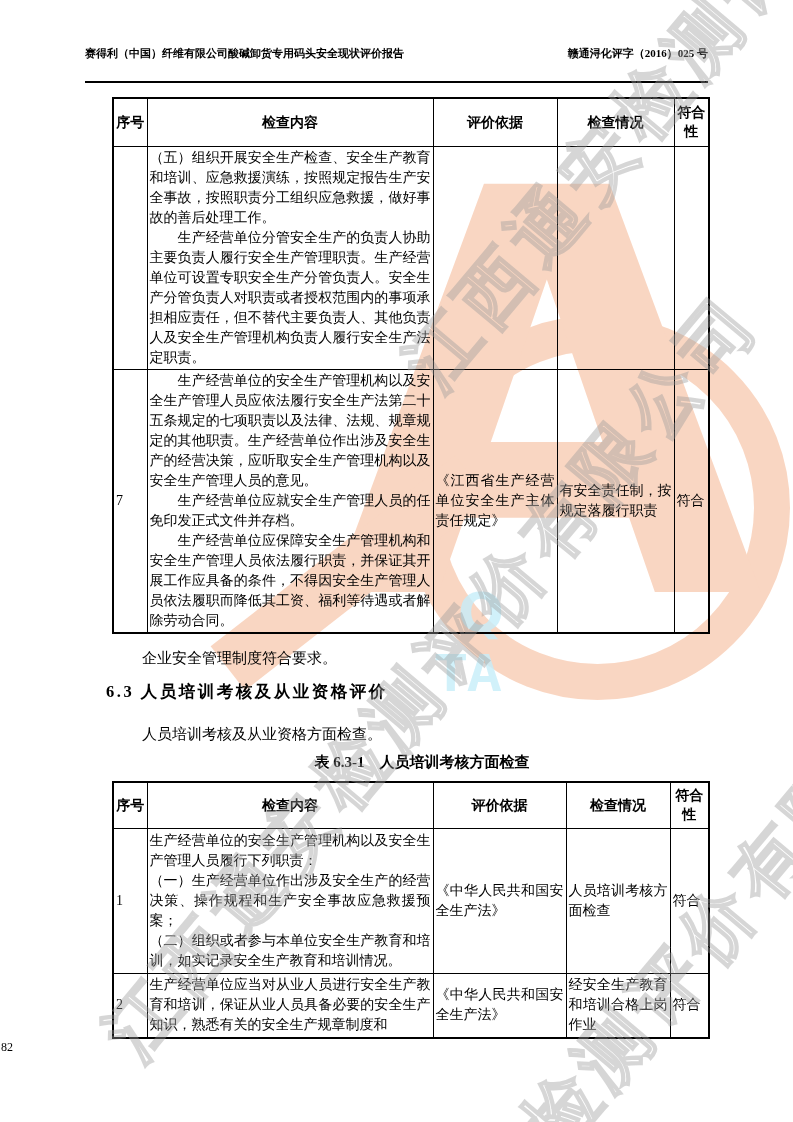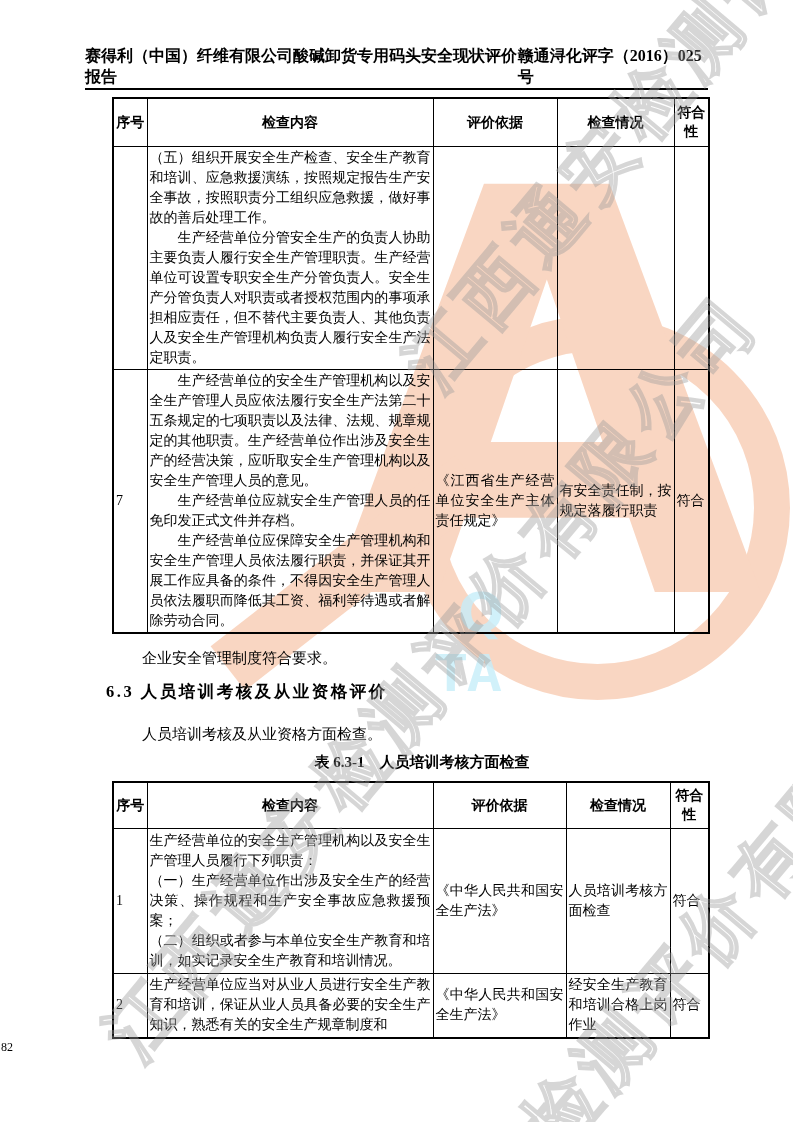--- a/index.html
+++ b/index.html
@@ -23,21 +23,21 @@
   .wm-text{position:absolute;white-space:nowrap;font-weight:bold;font-size:72px;
     letter-spacing:9px;color:transparent;-webkit-text-stroke:2px rgba(155,155,155,.9);
     transform:rotate(-50deg);transform-origin:0 50%;opacity:.45;}
   .wm-text.l1{left:120px;top:1000px;}
   .wm-text.l2{left:420px;top:330px;}
   .wm-text.l3{left:330px;top:1340px;}
   
   .content{position:absolute;inset:0;z-index:1;}
   .pagehead{position:absolute;left:85px;top:46px;width:623px;display:flex;
     justify-content:space-between;align-items:flex-end;border-bottom:2px solid #000;
-    padding-bottom:0;font-size:16px;font-weight:bold;}
+    padding-bottom:20px;font-size:11px;font-weight:bold;}
   table.doc{border-collapse:collapse;table-layout:fixed;width:596px;
     border:2px solid #000;position:absolute;left:112px;}
   table.doc th,table.doc td{border:1px solid #000;padding:1px 2px;box-sizing:border-box;
     font-size:14px;vertical-align:middle;}
   table.doc th{font-family:"Liberation Sans","DejaVu Sans",sans-serif;
     font-weight:bold;text-align:center;line-height:1.35;}
   .t1{top:97px;}  .t1 thead th{height:48px;}
   .t2{top:781px;} .t2 thead th{height:46px;}
   .t1 tbody tr:nth-child(1) td{height:223px;}
   .t1 tbody tr:nth-child(2) td{height:256px;}

